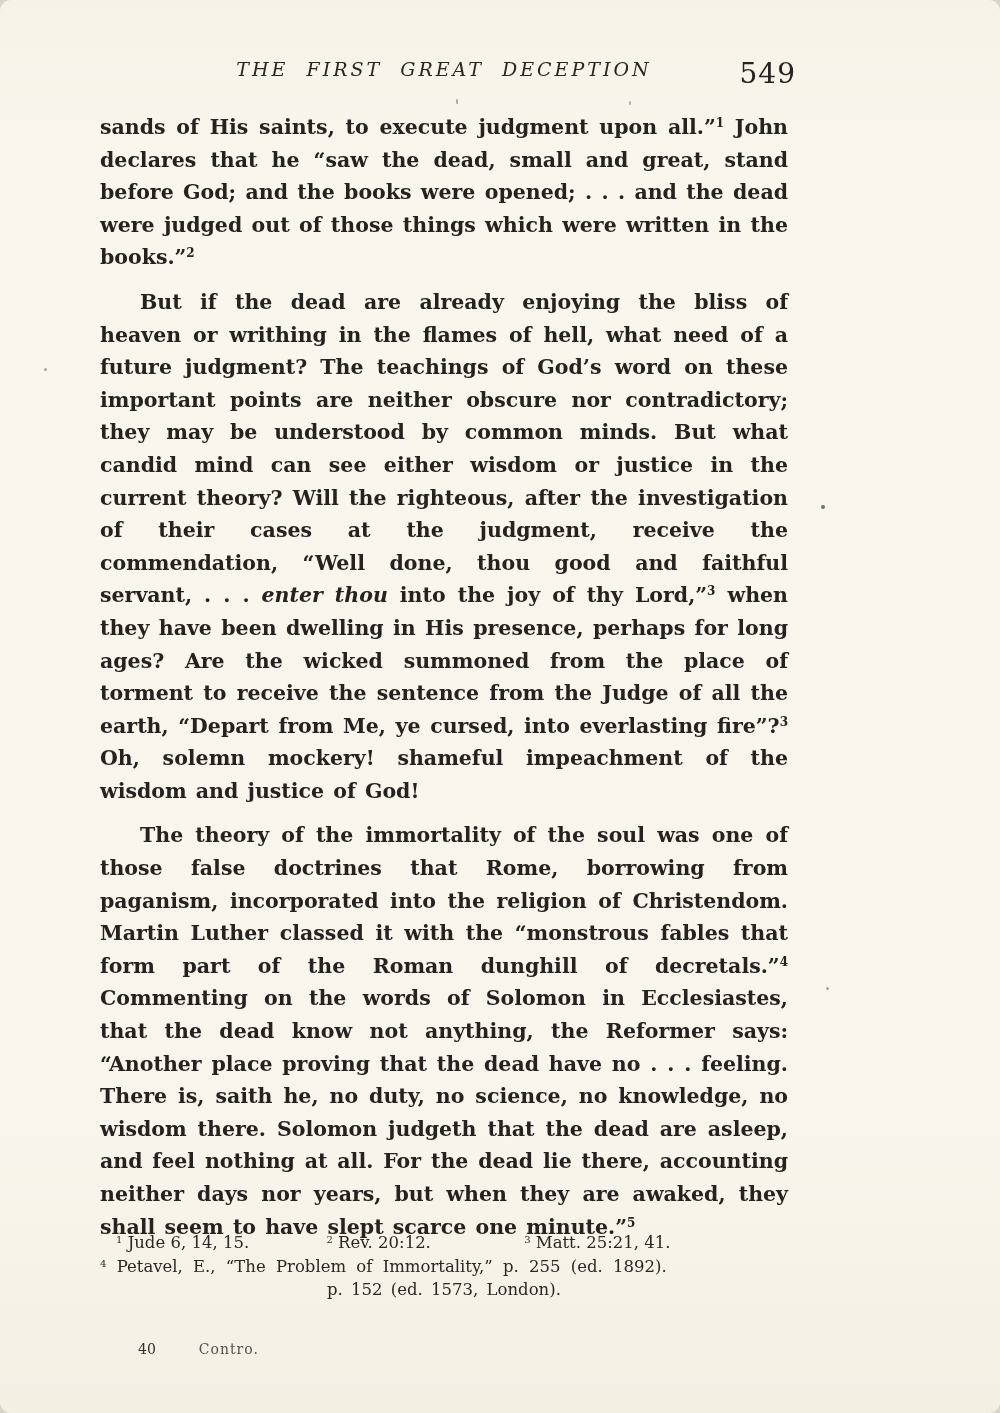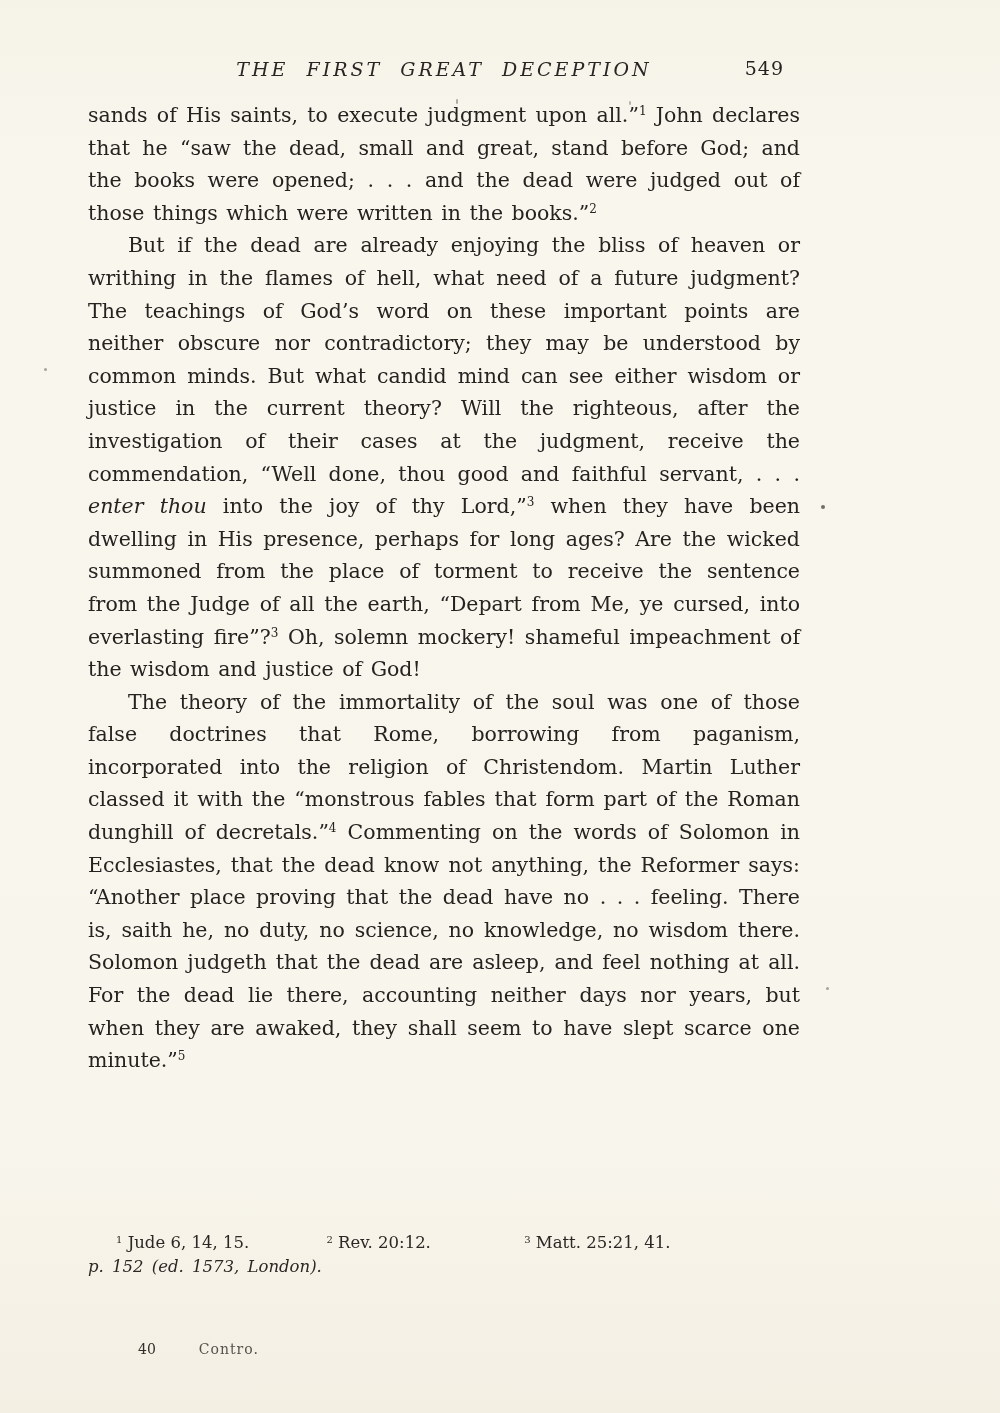--- a/index.html
+++ b/index.html
@@ -6,55 +6,56 @@
   html, body { margin: 0; padding: 0; background: #d8d4c8; }
   .page {
     position: relative;
     width: 1000px;
     height: 1413px;
     margin: 0 auto;
     background: linear-gradient(180deg, #f5f2e7 0%, #f9f6ee 12%, #f8f5ec 80%, #f3efe3 100%);
     font-family: "DejaVu Serif", "Liberation Serif", serif;
     color: #262220;
     overflow: hidden;
+    border-radius: 11px;
   }
   .running-head {
     position: absolute;
     top: 58px;
     left: 88px;
     width: 712px;
     height: 30px;
   }
   .head-title {
     text-align: center;
     font-style: italic;
     font-size: 19px;
     letter-spacing: 3px;
     word-spacing: 9px;
     color: #2a2523;
   }
   .page-number {
     position: absolute;
-    right: 16px;
+    right: 4px;
     top: -1px;
-    font-size: 19px;
+    font-size: 28px;
     letter-spacing: 1px;
     color: #262220;
   }
   .content {
     position: absolute;
     left: 88px;
     top: 99px;
     width: 712px;
     font-size: 20.5px;
     line-height: 32.6px;
     text-align: justify;
     word-spacing: 2px;
   }
-  .content p { margin: 0; }
+  .content p { margin: 12px; font-weight: bold; }
   .content p.indent { text-indent: 40px; }
   sup.fn-marker {
     font-size: 12px;
     line-height: 0;
     vertical-align: 7px;
     letter-spacing: 0;
   }
   .em-run { font-style: italic; }
   .footnotes {
     position: absolute;
@@ -64,21 +65,21 @@
     font-size: 16.5px;
     line-height: 23.5px;
     color: #2b2724;
   }
   .footnotes sup.fn-marker { font-size: 10px; vertical-align: 5px; }
   .fn-row .fn-item-1 { margin-left: 28px; }
   .fn-row .fn-item-2 { margin-left: 72px; }
   .fn-row .fn-item-3 { margin-left: 88px; }
   .fn-line-4 { padding-left: 12px; word-spacing: 5px; }
   .fn-line-5 { padding-left: 8px; word-spacing: 10px; }
-  .fn-line-5-cont { word-spacing: 3px; font-style: italic; }
+  .fn-line-5-cont { text-align: center; word-spacing: 3px; }
   .signature {
     position: absolute;
     left: 138px;
     top: 1341px;
     font-size: 14px;
     color: #332e2a;
   }
   .signature .sig-label {
     margin-left: 43px;
     opacity: 0.82;
@@ -117,20 +118,21 @@
   </div>
 
   <div class="footnotes">
 
     <div class="fn-row">
       <span class="fn-item-1"><sup class="fn-marker">1</sup> <span>Jude 6, 14, 15.</span></span>
       <span class="fn-item-2"><sup class="fn-marker">2</sup> <span>Rev. 20:12.</span></span>
       <span class="fn-item-3"><sup class="fn-marker">3</sup> <span>Matt. 25:21, 41.</span></span>
     </div>
 
+    <div class="fn-line-4"><sup class="fn-marker">4</sup> <span>Petavel, E., “The Problem of Immortality,” p. 255 (ed. 1892).</span></div>
 
 
     <div class="fn-line-5-cont">p. 152 (ed. 1573, London).</div>
 
   </div>
 
   <div class="signature">
     <span class="sig-num">40</span><span class="sig-label">Contro.</span>
   </div>
 

